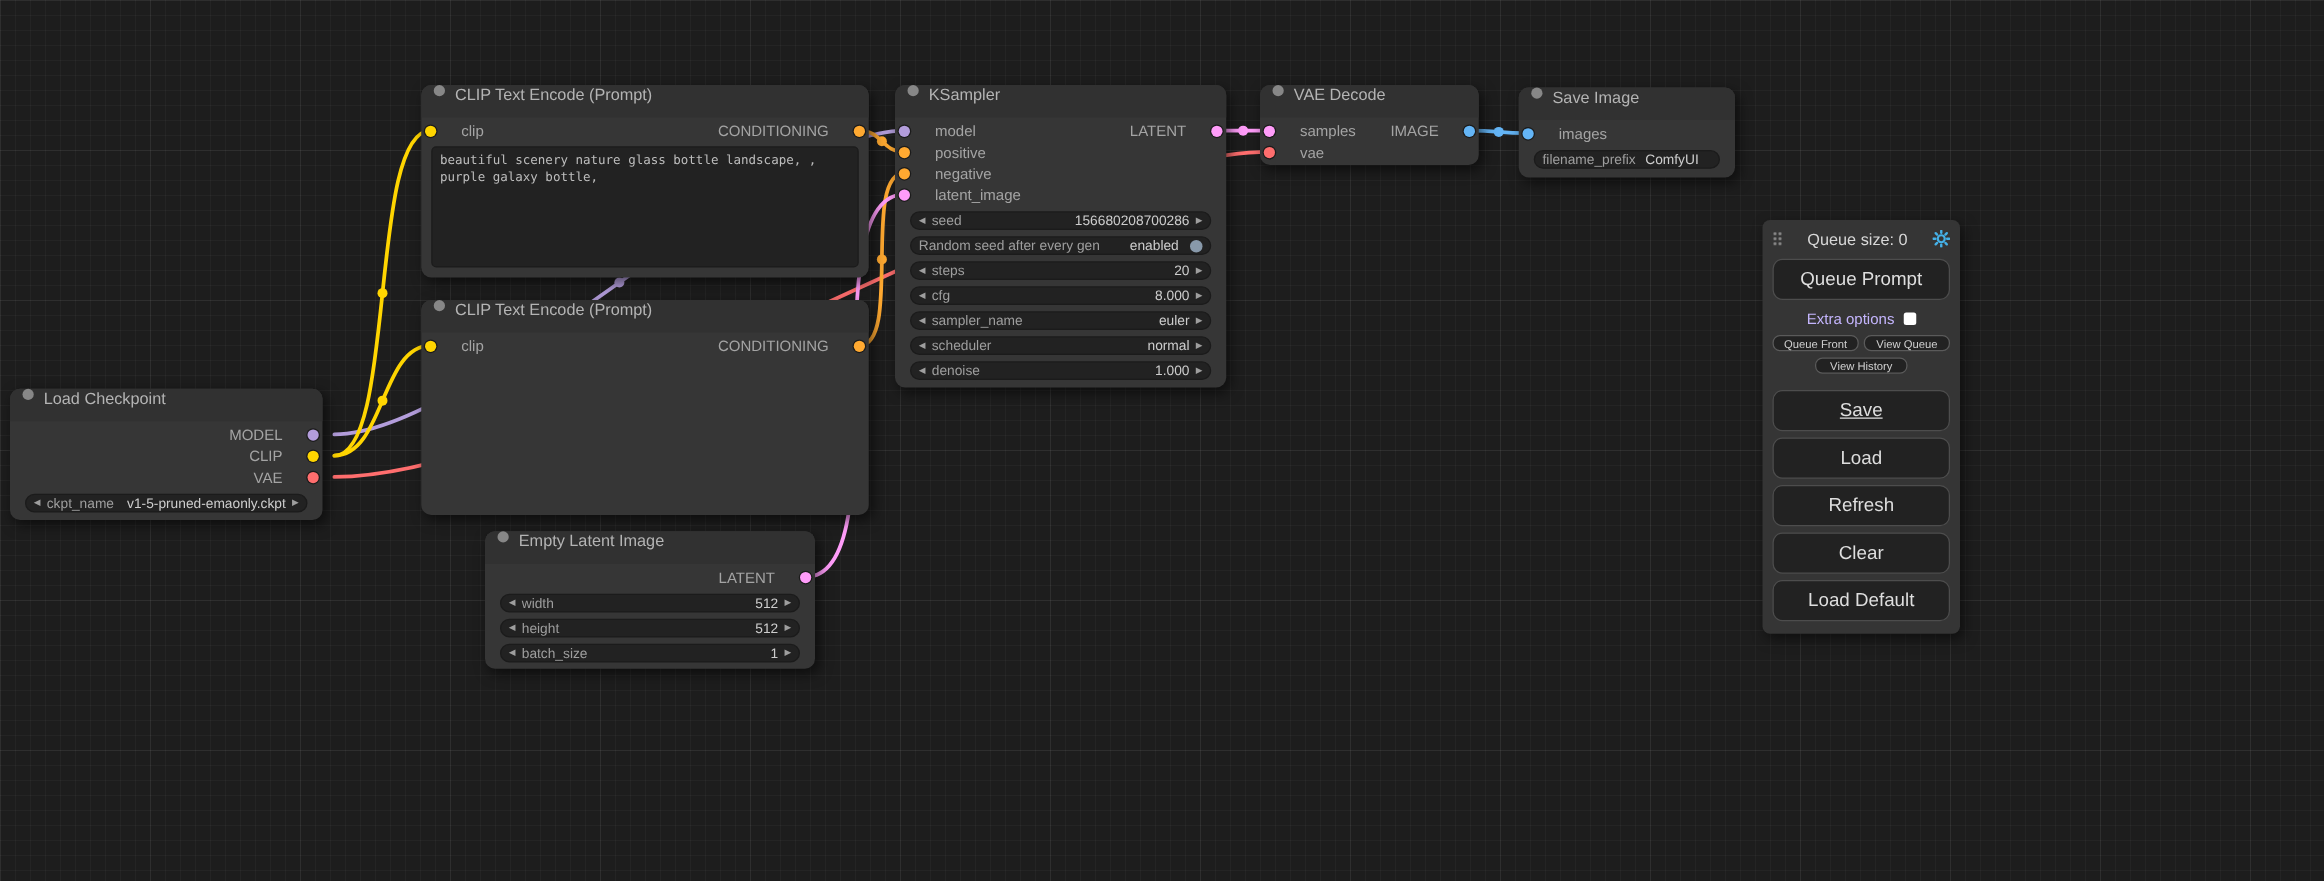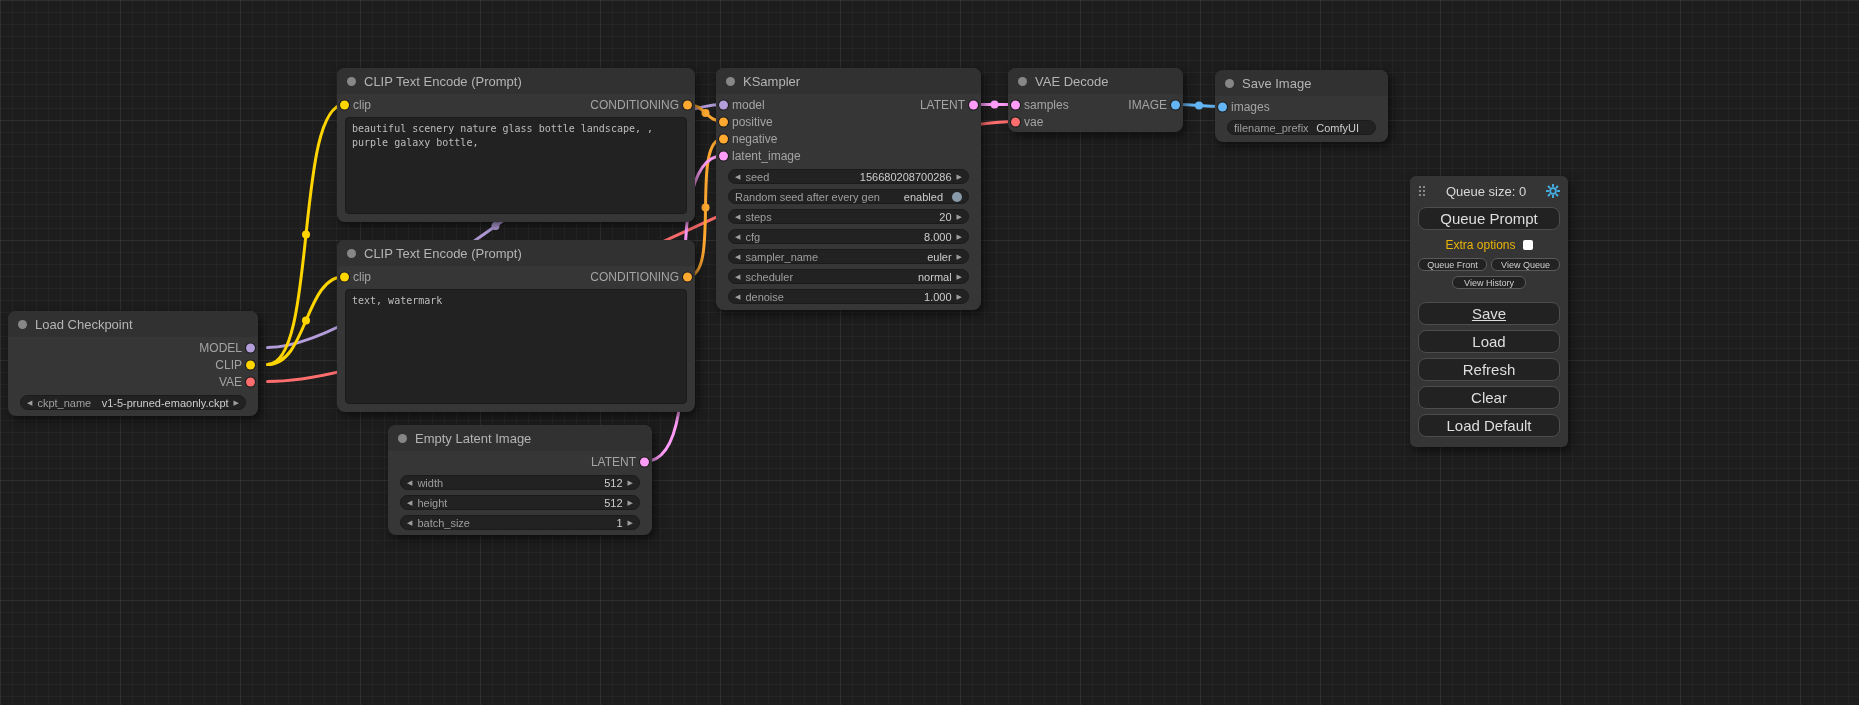--- a/index.html
+++ b/index.html
@@ -22,28 +22,28 @@
   .w-vae  { stroke:var(--c-vae,#FF6E6E); }  .f-vae  { fill:var(--c-vae,#FF6E6E); }
   .w-cond { stroke:var(--c-conditioning,#FFA931);} .f-cond { fill:var(--c-conditioning,#FFA931);}
   .w-latent{stroke:var(--c-latent,#FF9CF9);} .f-latent{fill:var(--c-latent,#FF9CF9);}
   .w-image{ stroke:var(--c-image,#64B5F6);} .f-image{ fill:var(--c-image,#64B5F6);}
 
   .node{
     position:absolute; z-index:2; background:#363636; border-radius:8px;
     box-shadow:3px 4px 10px rgba(0,0,0,.55);
   }
   .node-title{
-    height:26px; display:flex; align-items:center; gap:8px; padding:0 10px;
+    height:26px; display:flex; align-items:flex-start; gap:8px; padding:0 10px;
     background:#313131; border-radius:8px 8px 0 0; cursor:default;
   }
   .title-dot{ width:9px; height:9px; border-radius:50%; background:#878787; flex:none; }
   .title-text{ font-size:13px; color:#b4b4b4; white-space:nowrap; }
   .slots{ padding-top:2px; }
   .slot{ position:relative; height:17px; display:flex; align-items:center;
-         font-size:12px; color:#a4a4a4; padding:0 16px; }
+         font-size:12px; color:#a4a4a4; padding:0 32px; }
   .slot.dual{ justify-content:space-between; }
   .slot.outonly{ justify-content:flex-end; }
   .port{ position:absolute; top:50%; transform:translateY(-50%);
          width:9px; height:9px; border-radius:50%;
          box-shadow:0 0 0 1px rgba(0,0,0,.5); cursor:crosshair; }
   .port.in{ left:3px; } .port.out{ right:3px; }
   .p-model{background:var(--c-model,#B39DDB);} .p-clip{background:var(--c-clip,#FFD500);}
   .p-vae{background:var(--c-vae,#FF6E6E);} .p-cond{background:var(--c-conditioning,#FFA931);}
   .p-latent{background:var(--c-latent,#FF9CF9);} .p-image{background:var(--c-image,#64B5F6);}
 
@@ -72,25 +72,25 @@
   .qp-drag{ width:8px; height:12px; flex:none; cursor:grab;
     background-image:radial-gradient(#8a8a8a 1px, transparent 1.3px);
     background-size:4px 4px; }
   .qp-size{ flex:1; text-align:center; }
   .qp-gear{ color:var(--c-gear,#45B1E8); flex:none; display:flex; cursor:pointer; }
   .qp-btn{
     display:block; width:100%; background:#222; border:1px solid #4d4d4d;
     border-radius:8px; color:#dedede; font-family:"Liberation Sans",sans-serif;
     cursor:pointer;
   }
-  .qp-big{ height:23px; font-size:15px; margin-top:5px; }
+  .qp-big{ height:33px; font-size:15px; margin-top:5px; }
   .qp-prompt{ margin-top:7px; }
   .qp-first{ margin-top:13px;text-decoration:underline; }
   .qp-extra{ display:flex; align-items:center; justify-content:center; gap:7px;
-             color:#eab308; font-size:12px; margin-top:8px; }
+             color:#c4b5fd; font-size:12px; margin-top:8px; }
   .qp-checkbox{ width:10px; height:10px; background:#fff; border-radius:2px; cursor:pointer; }
   .qp-row{ display:flex; gap:4px; margin-top:6px; }
   .qp-small{ height:13px; font-size:9px; line-height:10px; border-radius:6px;
              border:1px solid #5a5a5a; color:#cfcfcf; padding:0; flex:1; }
   .qp-history{ width:74px; margin:5px auto 0; flex:none; display:block; }
 </style>
 </head>
 <body>
 
 <div id="canvas">
@@ -166,21 +166,20 @@
       <span class="title-text">CLIP Text Encode (Prompt)</span>
     </div>
     <div class="slots">
       <div class="slot dual">
         <span class="port in p-clip"></span>
         <span>clip</span>
         <span>CONDITIONING</span>
         <span class="port out p-cond"></span>
       </div>
     </div>
-    <textarea class="prompt-box" style="height: 115px;">text, watermark</textarea>
   </div>
 
   <div class="node" style="left:388px;top:425px;width:264px;height:110px;">
     <div class="node-title">
       <span class="title-dot"></span>
       <span class="title-text">Empty Latent Image</span>
     </div>
     <div class="slots">
       <div class="slot outonly">
         <span>LATENT</span>

